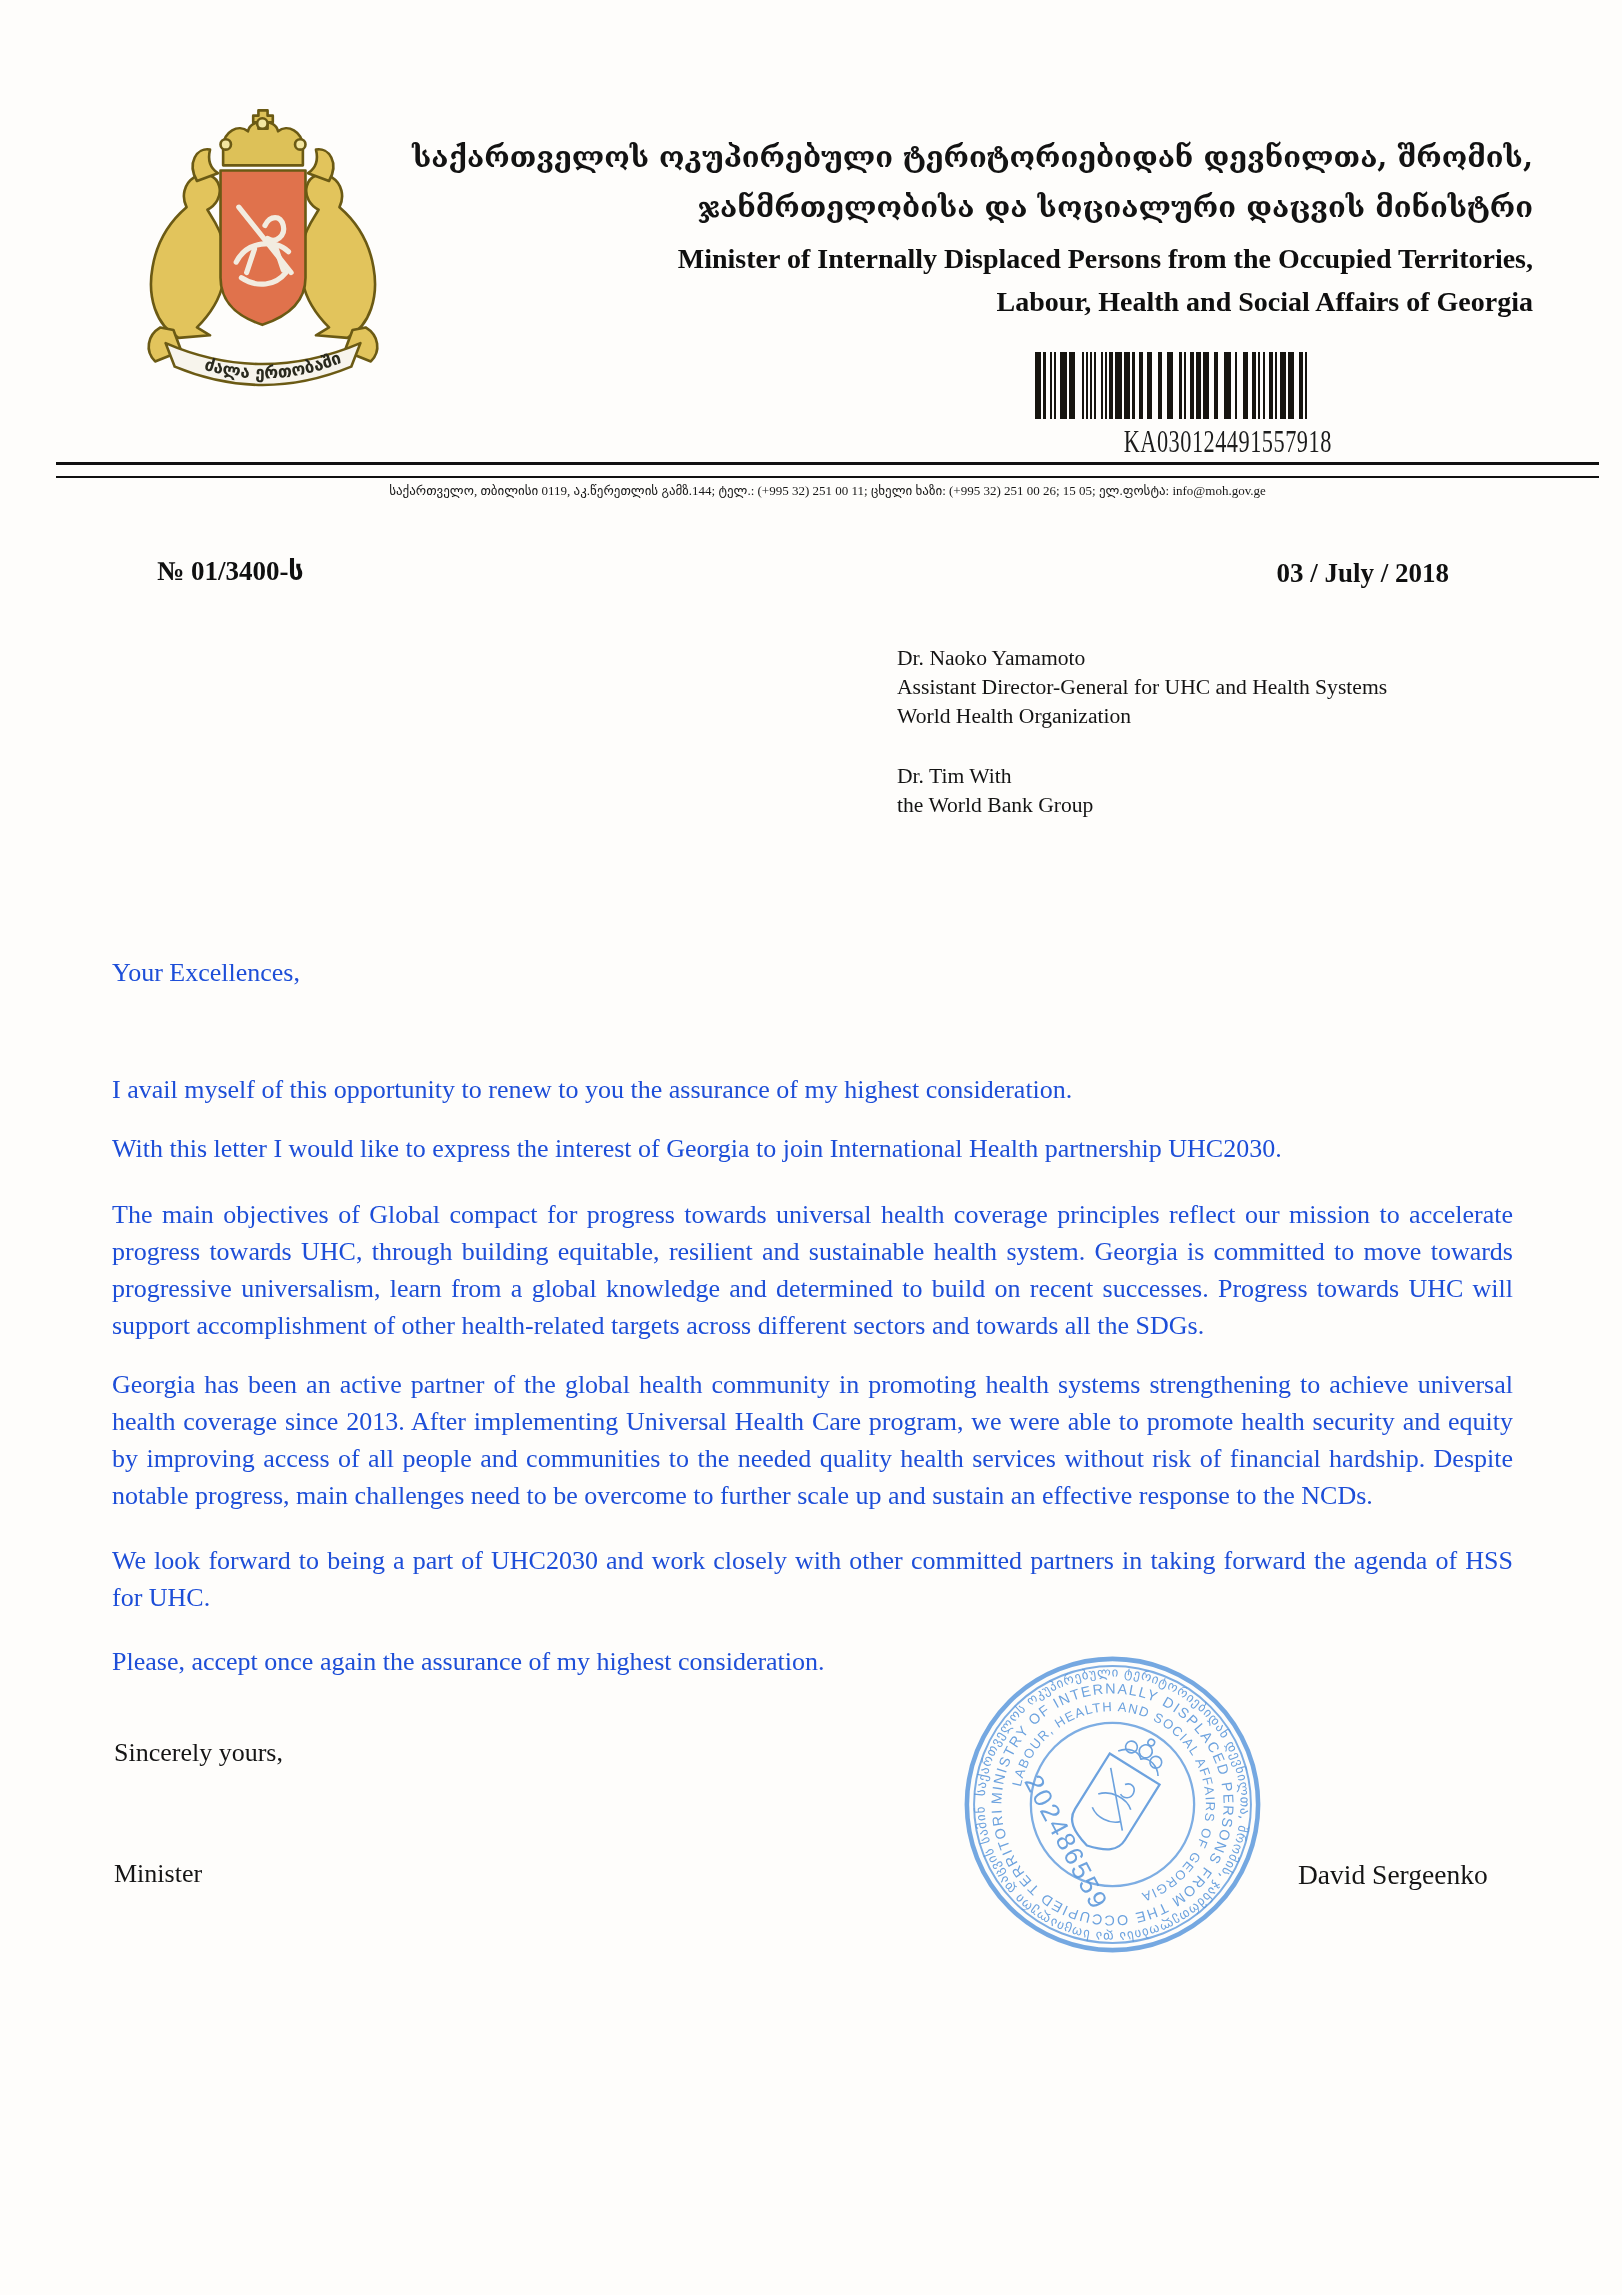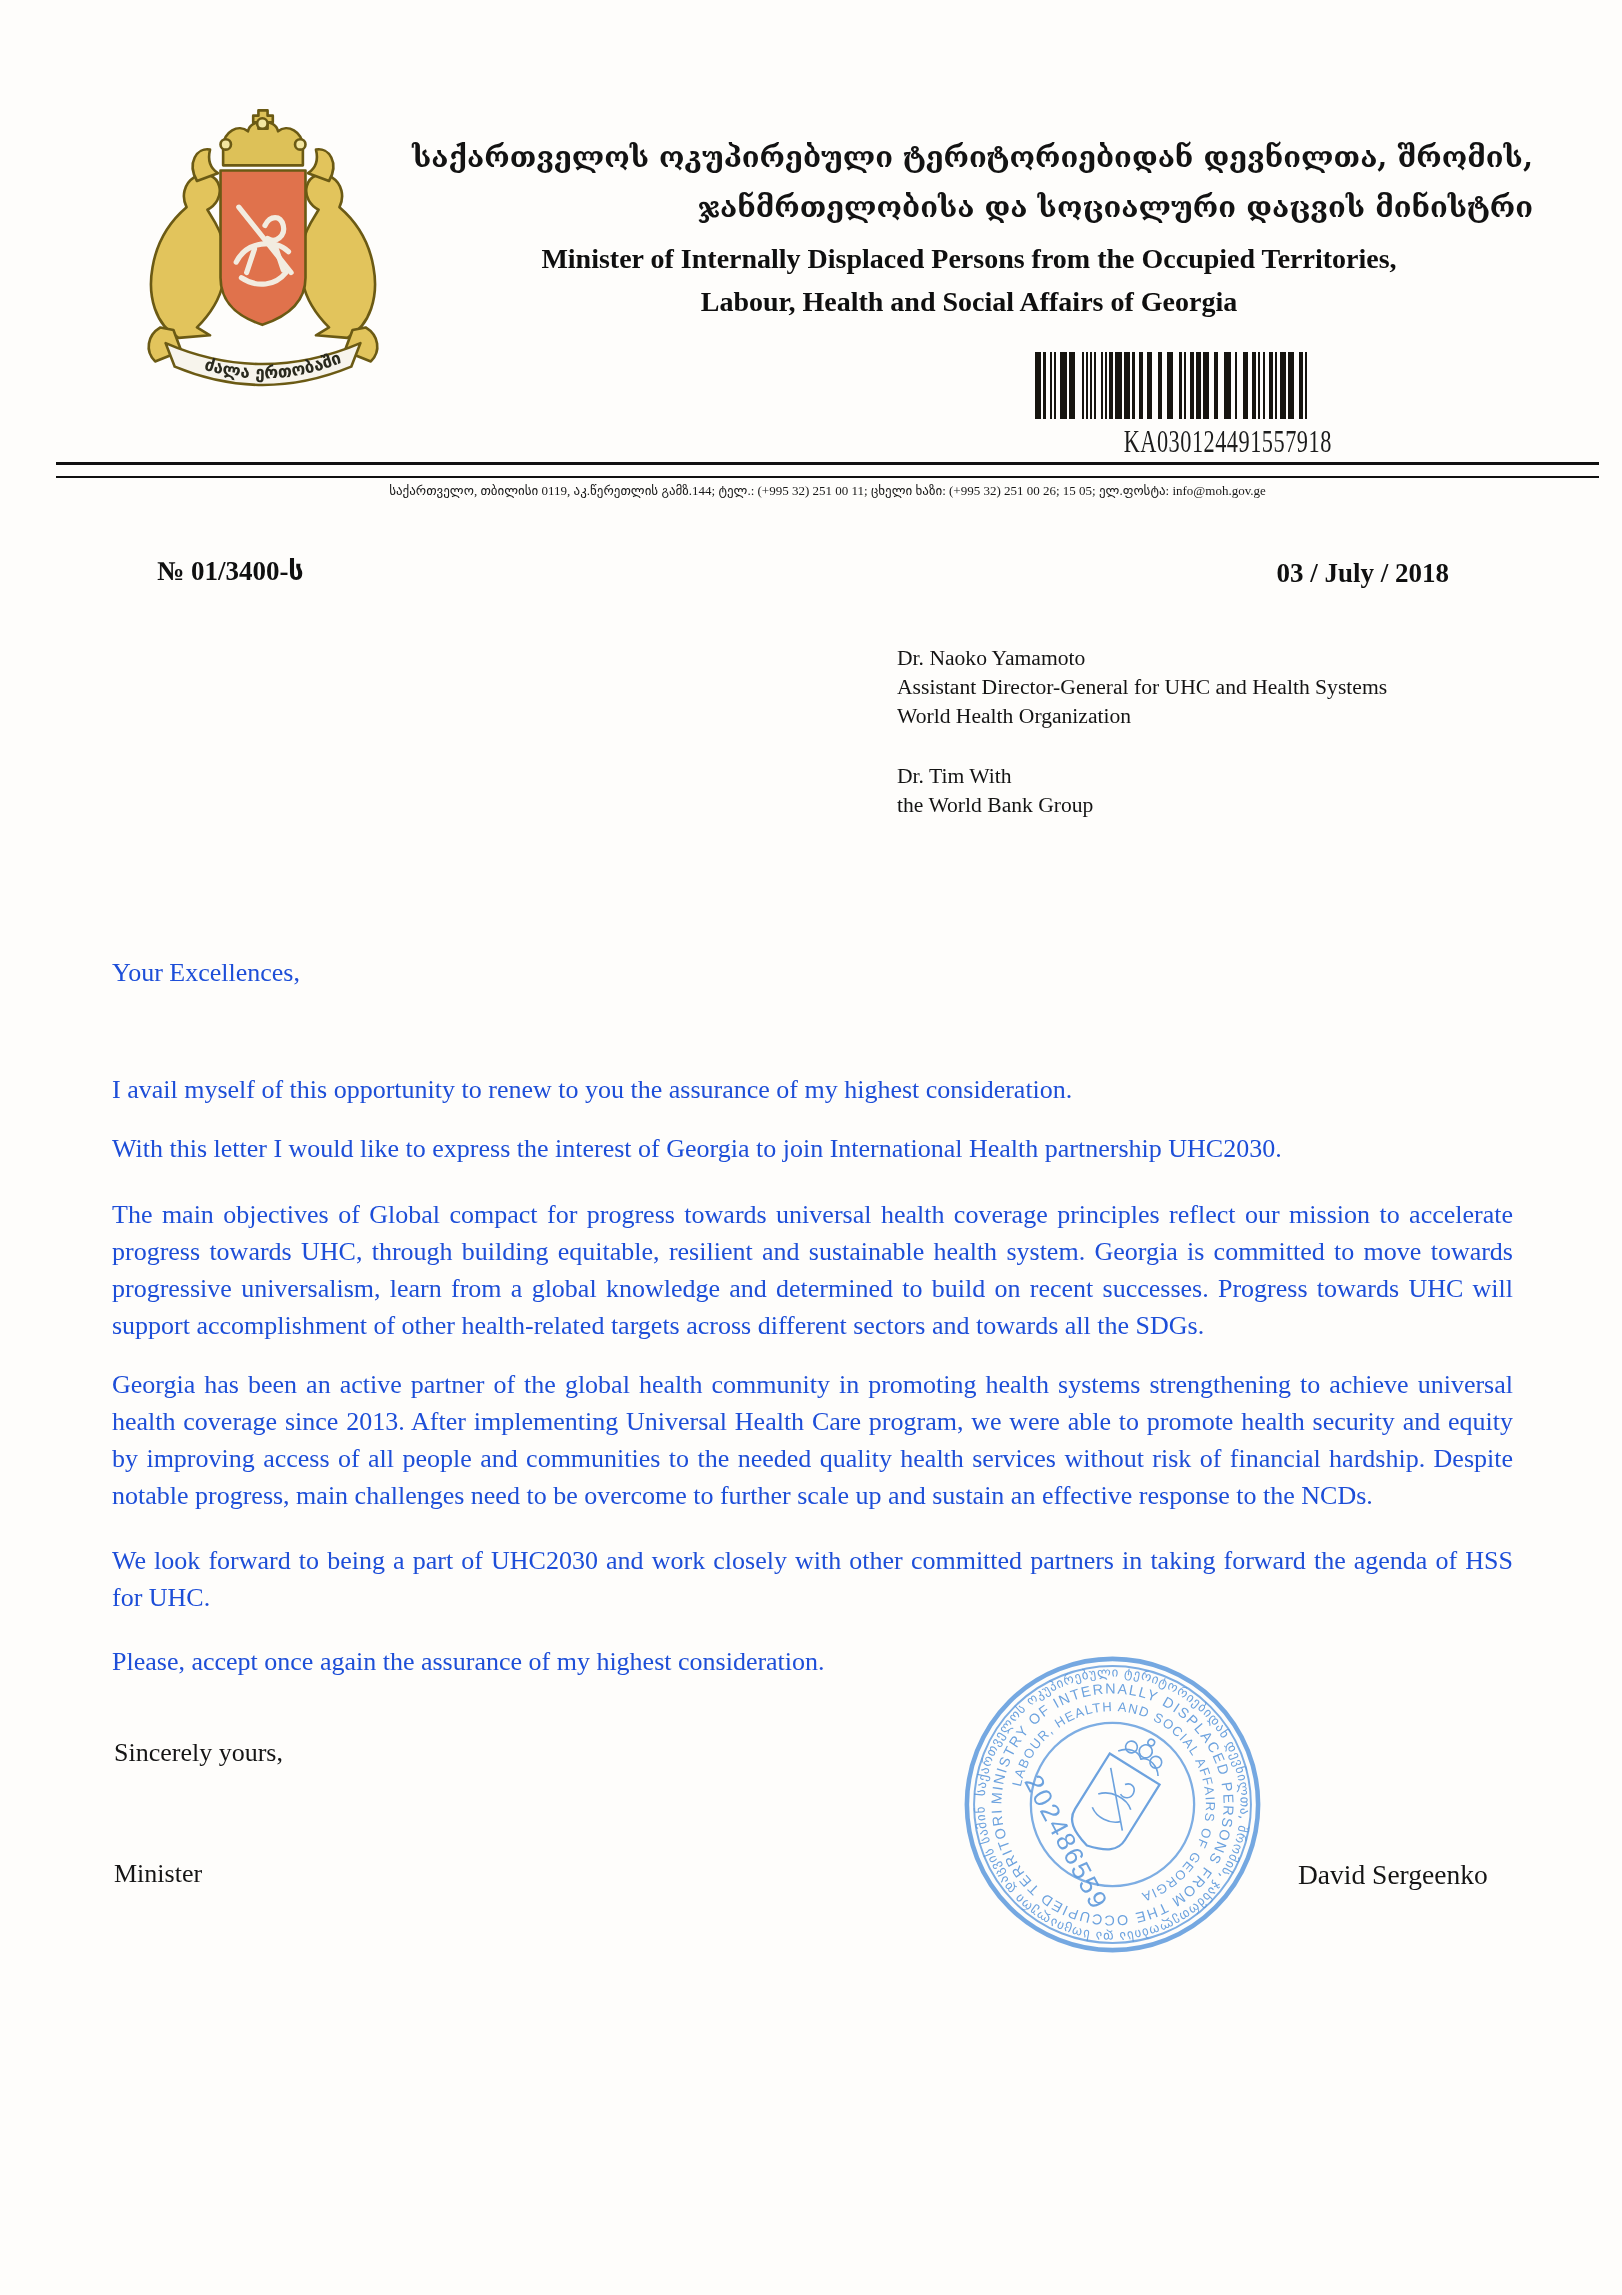--- a/index.html
+++ b/index.html
@@ -13,21 +13,21 @@
   }
   
   .coat{position:absolute;left:129px;top:105px;width:268px;height:288px;}
   .geo-title{
     position:absolute;left:405px;top:132px;width:1128px;
     text-align:right;font-weight:bold;font-size:29px;line-height:50px;
     font-family:"DejaVu Serif","DejaVu Sans",sans-serif;color:#131313;
   }
   .eng-title{
     position:absolute;left:405px;top:237px;width:1128px;
-    text-align:center;font-weight:bold;font-size:28px;line-height:43px;color:#0f0f0f;
+    text-align:right;font-weight:bold;font-size:28px;line-height:43px;color:#0f0f0f;
   }
   .barcode{
     position:absolute;left:1035px;top:352px;width:281px;height:67px;
     display:flex;align-items:stretch;
   }
   .barcode span{display:block;height:100%;}
   .barcode-num{
     position:absolute;left:1043px;top:424px;width:288px;
     text-align:right;font-size:31px;color:#1c1c1c;
     transform:scaleX(0.72);transform-origin:100% 50%;

